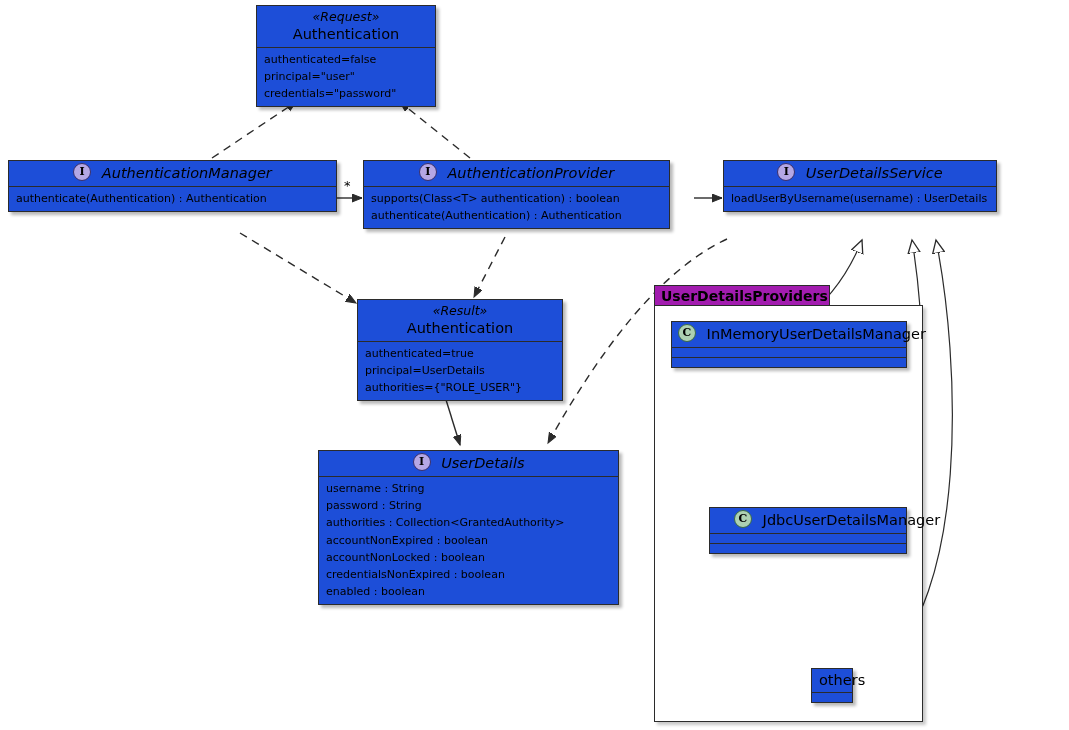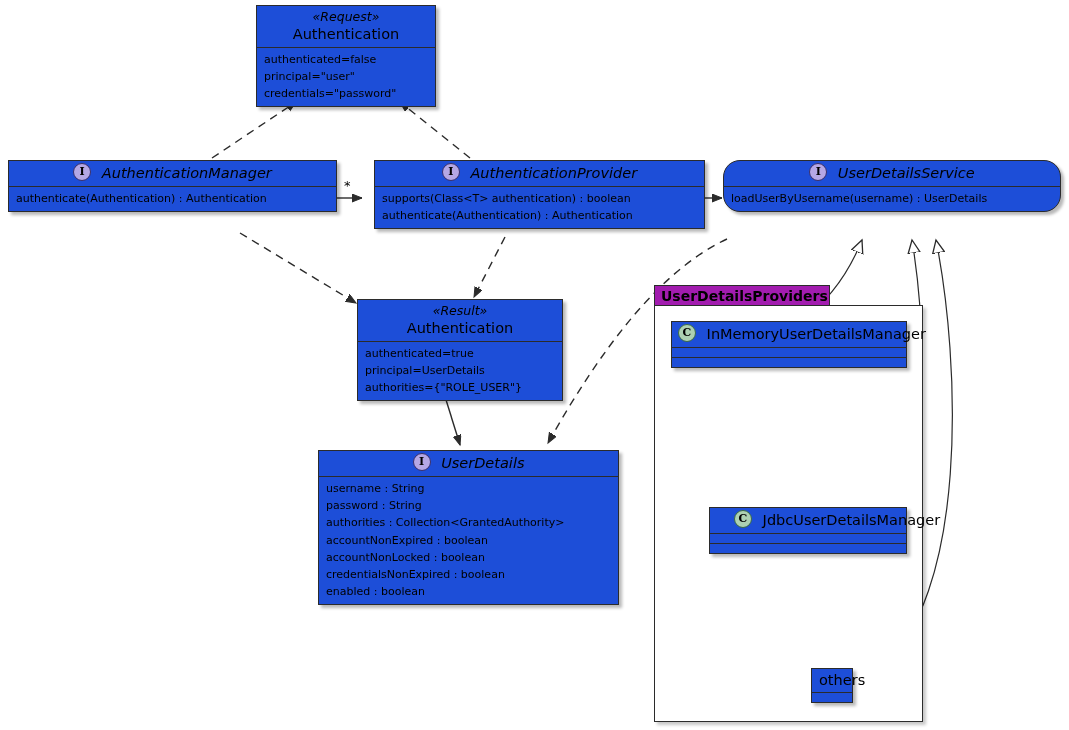--- a/index.html
+++ b/index.html
@@ -194,33 +194,33 @@
     <div class="uml-head">
       <span class="cicon iface">I</span>
       <span class="nm italic">AuthenticationManager</span>
     </div>
     <div class="uml-sep"></div>
     <div class="uml-body">
       <span class="ln">authenticate(Authentication) : Authentication</span>
     </div>
   </div>
 
-  <div class="uml-box" style="left:374px; top:160px; width:331px;">
+  <div class="uml-box" style="left:363px; top:160px; width:307px;">
     <div class="uml-head">
       <span class="cicon iface">I</span>
       <span class="nm italic">AuthenticationProvider</span>
     </div>
     <div class="uml-sep"></div>
     <div class="uml-body">
       <span class="ln">supports(Class&lt;T&gt; authentication) : boolean</span>
       <span class="ln">authenticate(Authentication) : Authentication</span>
     </div>
   </div>
 
-  <div class="uml-box" style="left:723px; top:160px; width:338px;border-radius:17px;">
+  <div class="uml-box" style="left:723px; top:160px; width:274px;">
     <div class="uml-head">
       <span class="cicon iface">I</span>
       <span class="nm italic">UserDetailsService</span>
     </div>
     <div class="uml-sep"></div>
     <div class="uml-body">
       <span class="ln">loadUserByUsername(username) : UserDetails</span>
     </div>
   </div>
 

